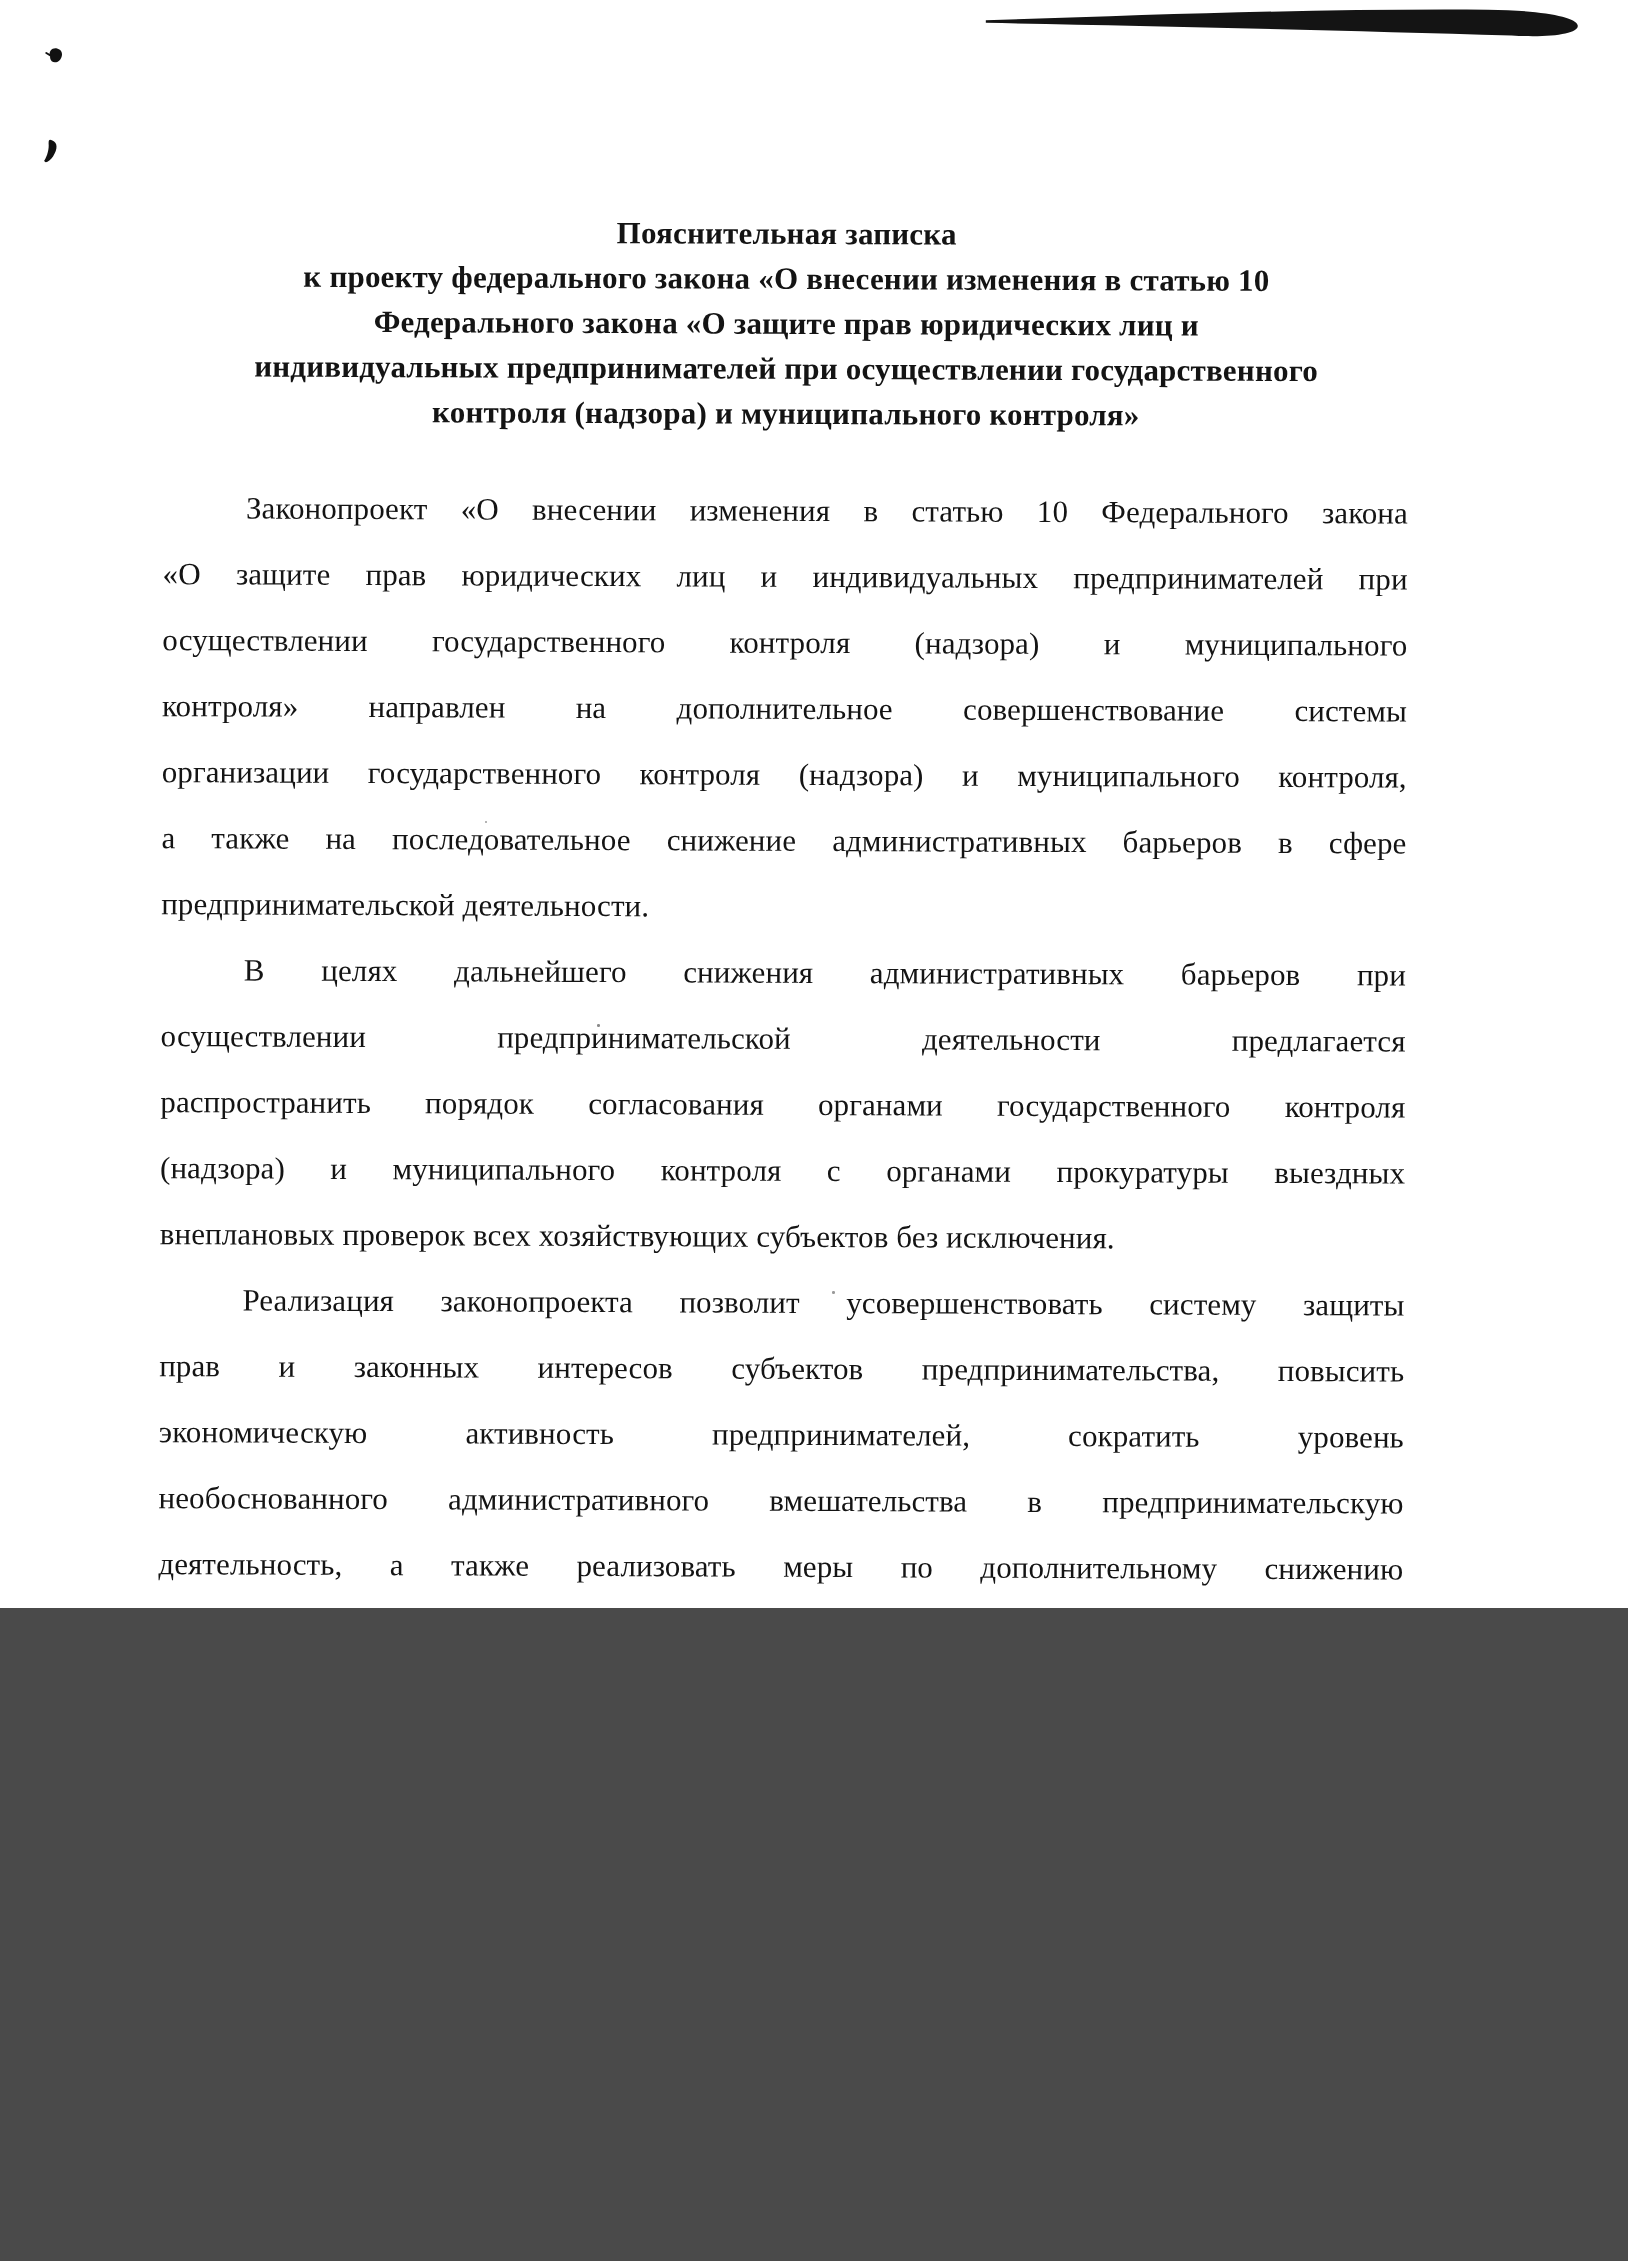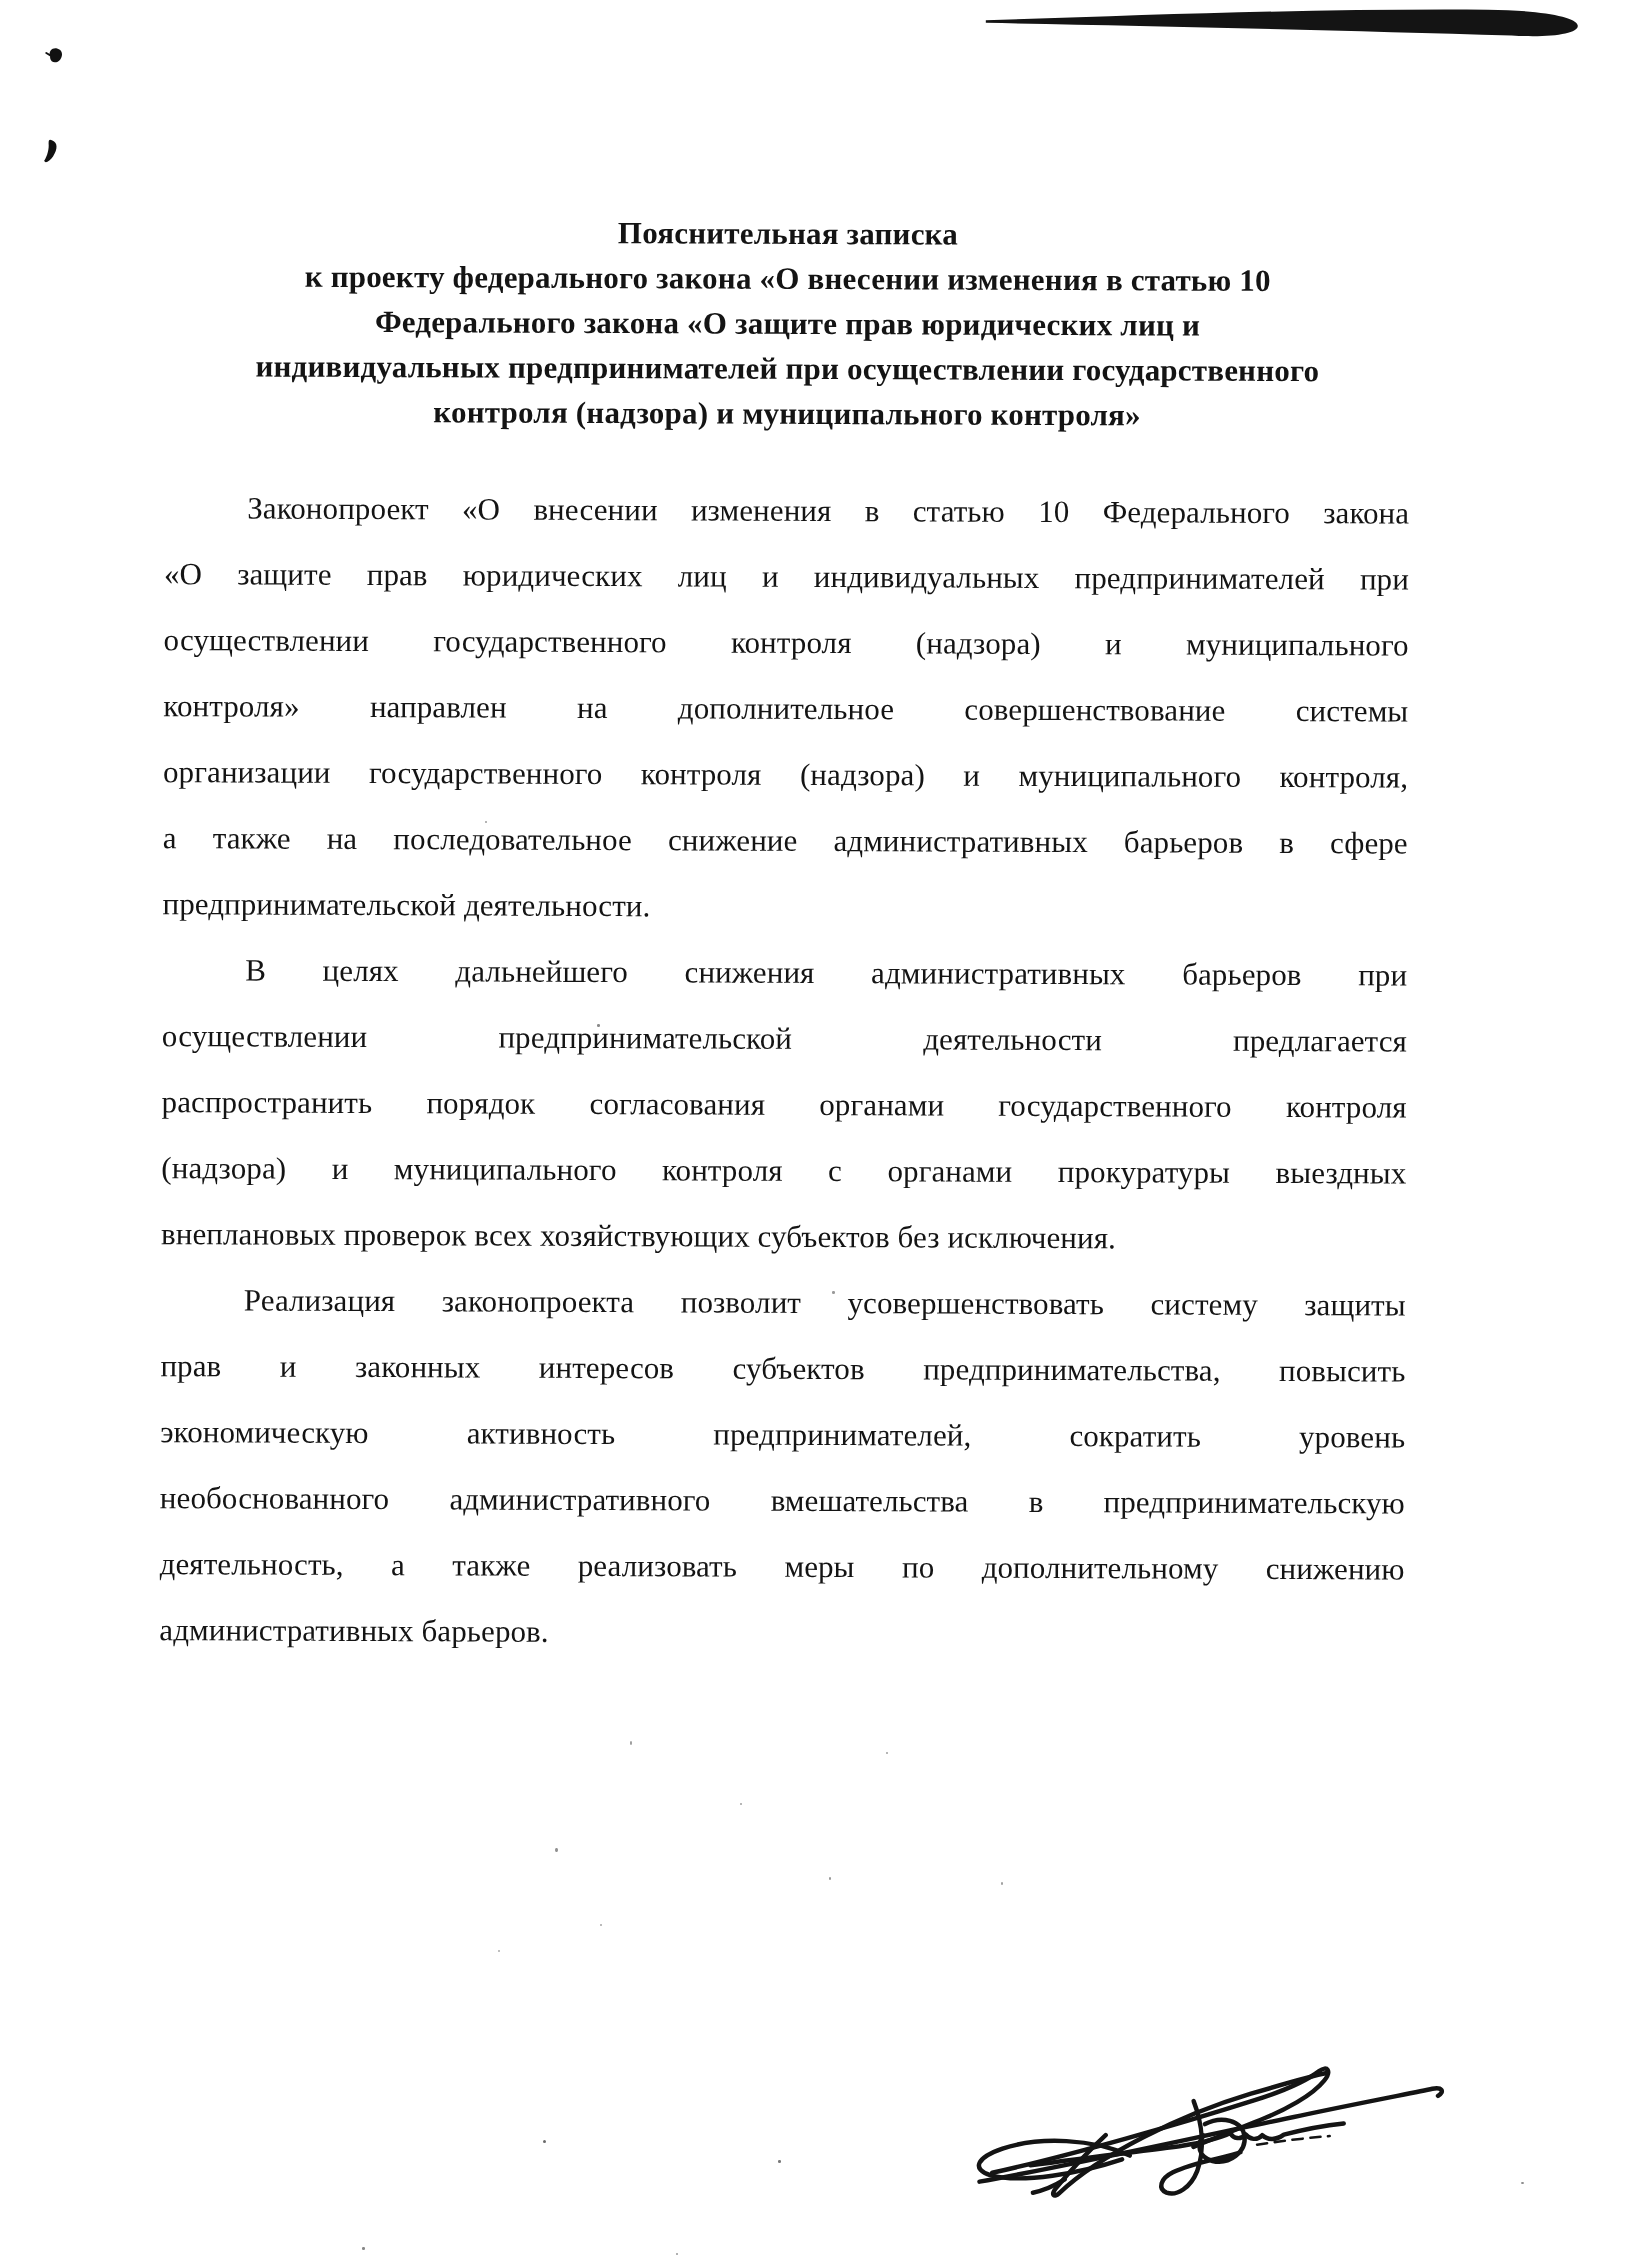--- a/index.html
+++ b/index.html
@@ -1,18 +1,18 @@
 <!DOCTYPE html>
 <html style="font-size:10.2px"><head>
 <meta charset="utf-8">
 <style>
   html,body { margin:0; padding:0; background:#4a4a4a; }
   .page {
     position:relative;
-    width:1629px; height:2261px;
+    width:1629px; height:1608px;
     background:#ffffff;
     overflow:hidden;
     font-family:"Liberation Serif","DejaVu Serif",serif;
     color:#141414;
   }
   .scan-rotate {
     position:absolute; inset:0;
     transform:rotate(0.25deg);
     transform-origin:50% 45%;
   }

